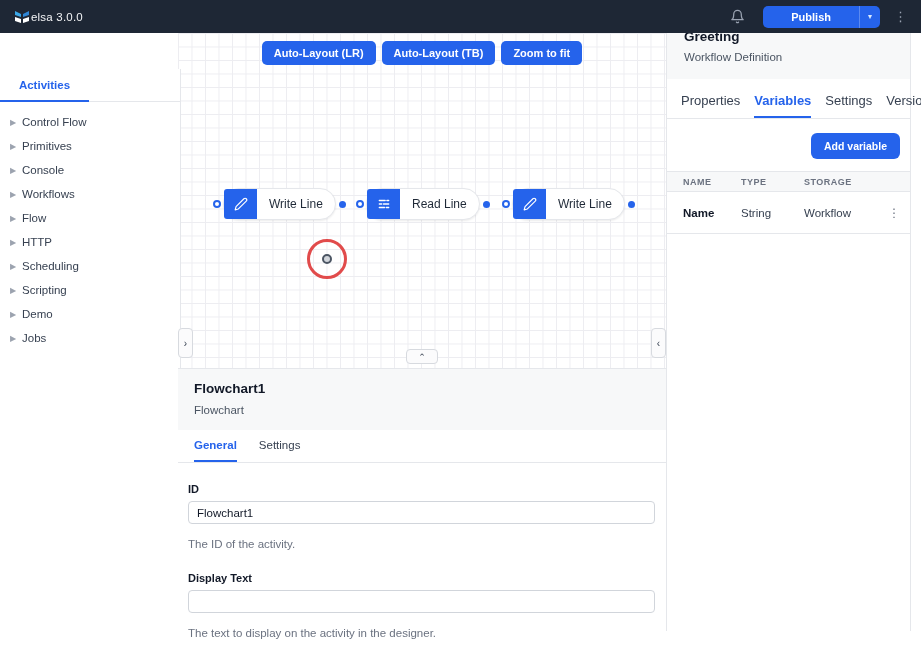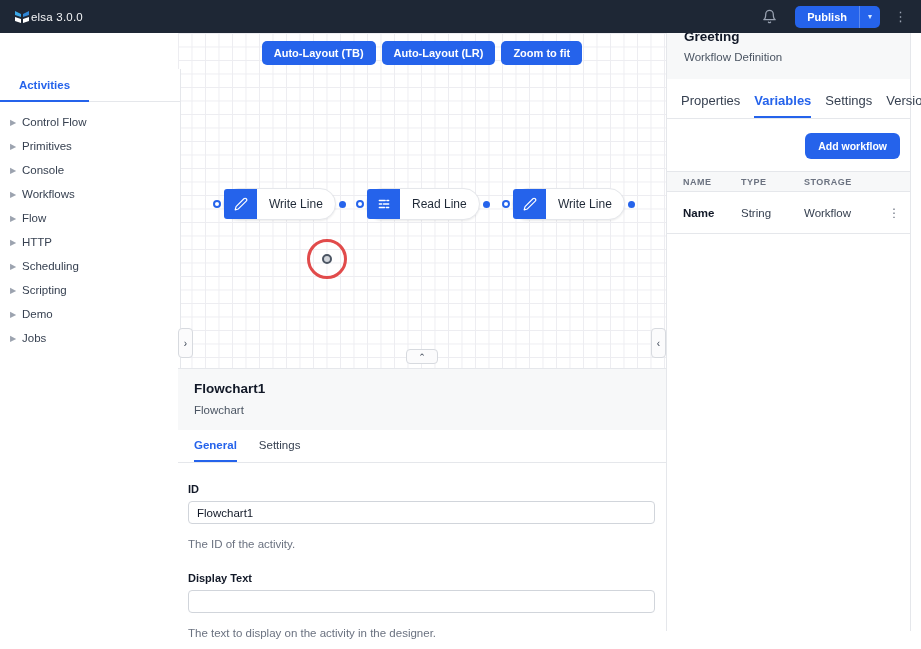--- a/index.html
+++ b/index.html
@@ -6,21 +6,21 @@
   html,body { width:921px; height:649px; font-family:"Liberation Sans", sans-serif; background:#fff; overflow:hidden; }
   .app { position:relative; width:921px; height:649px; background:#fff; }
 
   
   .topbar { position:absolute; left:0; top:0; width:921px; height:33px; background:#1e2735; display:flex; align-items:center; padding:0 14px; z-index:30; }
   .logo { display:flex; align-items:center; gap:1px; }
   .logo-text { color:#f3f4f6; font-size:11.5px; letter-spacing:.2px; }
   .topbar-spacer { flex:1; }
   .bell { color:#9aa3b2; margin-right:18px; cursor:pointer; display:flex; }
   .publish-btn { display:flex; align-items:center; background:#2563eb; border-radius:5px; height:22px; overflow:hidden; cursor:pointer; }
-  .publish-main { color:#fff; font-size:11px; font-weight:bold; padding:0 12px; line-height:22px; }
+  .publish-main { color:#fff; font-size:11px; font-weight:bold; padding:0 28px; line-height:22px; }
   .publish-caret { border-left:1px solid rgba(255,255,255,.25); color:#dbeafe; font-size:8px; padding:0 8px; line-height:22px; }
   .kebab { color:#9aa3b2; font-size:13px; margin-left:14px; letter-spacing:0; cursor:pointer; line-height:1; }
 
   
   .sidebar { position:absolute; left:0; top:33px; width:181px; height:616px; background:#fff; border-right:1px solid #e5e7eb; z-index:20;margin-top:36px; }
   .sidebar-tabbar { height:33px; border-bottom:1px solid #e5e7eb; position:relative; }
   .sidebar-tab { position:absolute; left:0; top:0; width:89px; height:33px; display:flex; align-items:center; justify-content:center; color:#2563eb; font-size:11.5px; font-weight:bold; border-bottom:2px solid #2563eb; cursor:pointer; }
   .tree { padding-top:8px; }
   .tree-item { display:flex; align-items:center; height:24px; padding-left:10px; cursor:pointer; }
   .tree-caret { color:#9ca3af; font-size:8px; width:12px; }
@@ -150,22 +150,22 @@
         </div>
       <div class="tree-item">
           <span class="tree-caret">▶</span>
           <span class="tree-label">Jobs</span>
         </div>
     </div>
   </div>
 
   <div class="canvas">
     <div class="canvas-toolbar">
+      <button class="canvas-btn">Auto-Layout (LR)</button>
       <button class="canvas-btn">Auto-Layout (TB)</button>
-      <button class="canvas-btn">Auto-Layout (LR)</button>
       <button class="canvas-btn">Zoom to fit</button>
     </div>
 
     <div class="node" style="left:45px; top:155px;">
       <span class="port-in"></span>
       <span class="node-icon">
         <svg width="14" height="14" viewBox="0 0 24 24" fill="none" stroke="currentColor" stroke-width="2" stroke-linecap="round" stroke-linejoin="round">
             <path d="M17 3a2.8 2.8 0 1 1 4 4L7.5 20.5 2 22l1.5-5.5Z"></path>
           </svg>
       </span>
@@ -249,21 +249,21 @@
         <div class="rp-title">Greeting</div>
         <div class="rp-subtitle">Workflow Definition</div>
       </div>
       <div class="rp-tabbar">
         <div class="rp-tab">Properties</div>
         <div class="rp-tab active">Variables</div>
         <div class="rp-tab">Settings</div>
         <div class="rp-tab">Version History</div>
       </div>
       <div class="rp-actions">
-        <button class="add-var-btn">Add workflow</button>
+        <button class="add-var-btn">Add variable</button>
       </div>
       <div class="var-table-header">
         <span class="var-th">NAME</span>
         <span class="var-th">TYPE</span>
         <span class="var-th">STORAGE</span>
         <span></span>
       </div>
       <div class="var-row">
         <span class="var-name">Name</span>
         <span class="var-cell">String</span>

